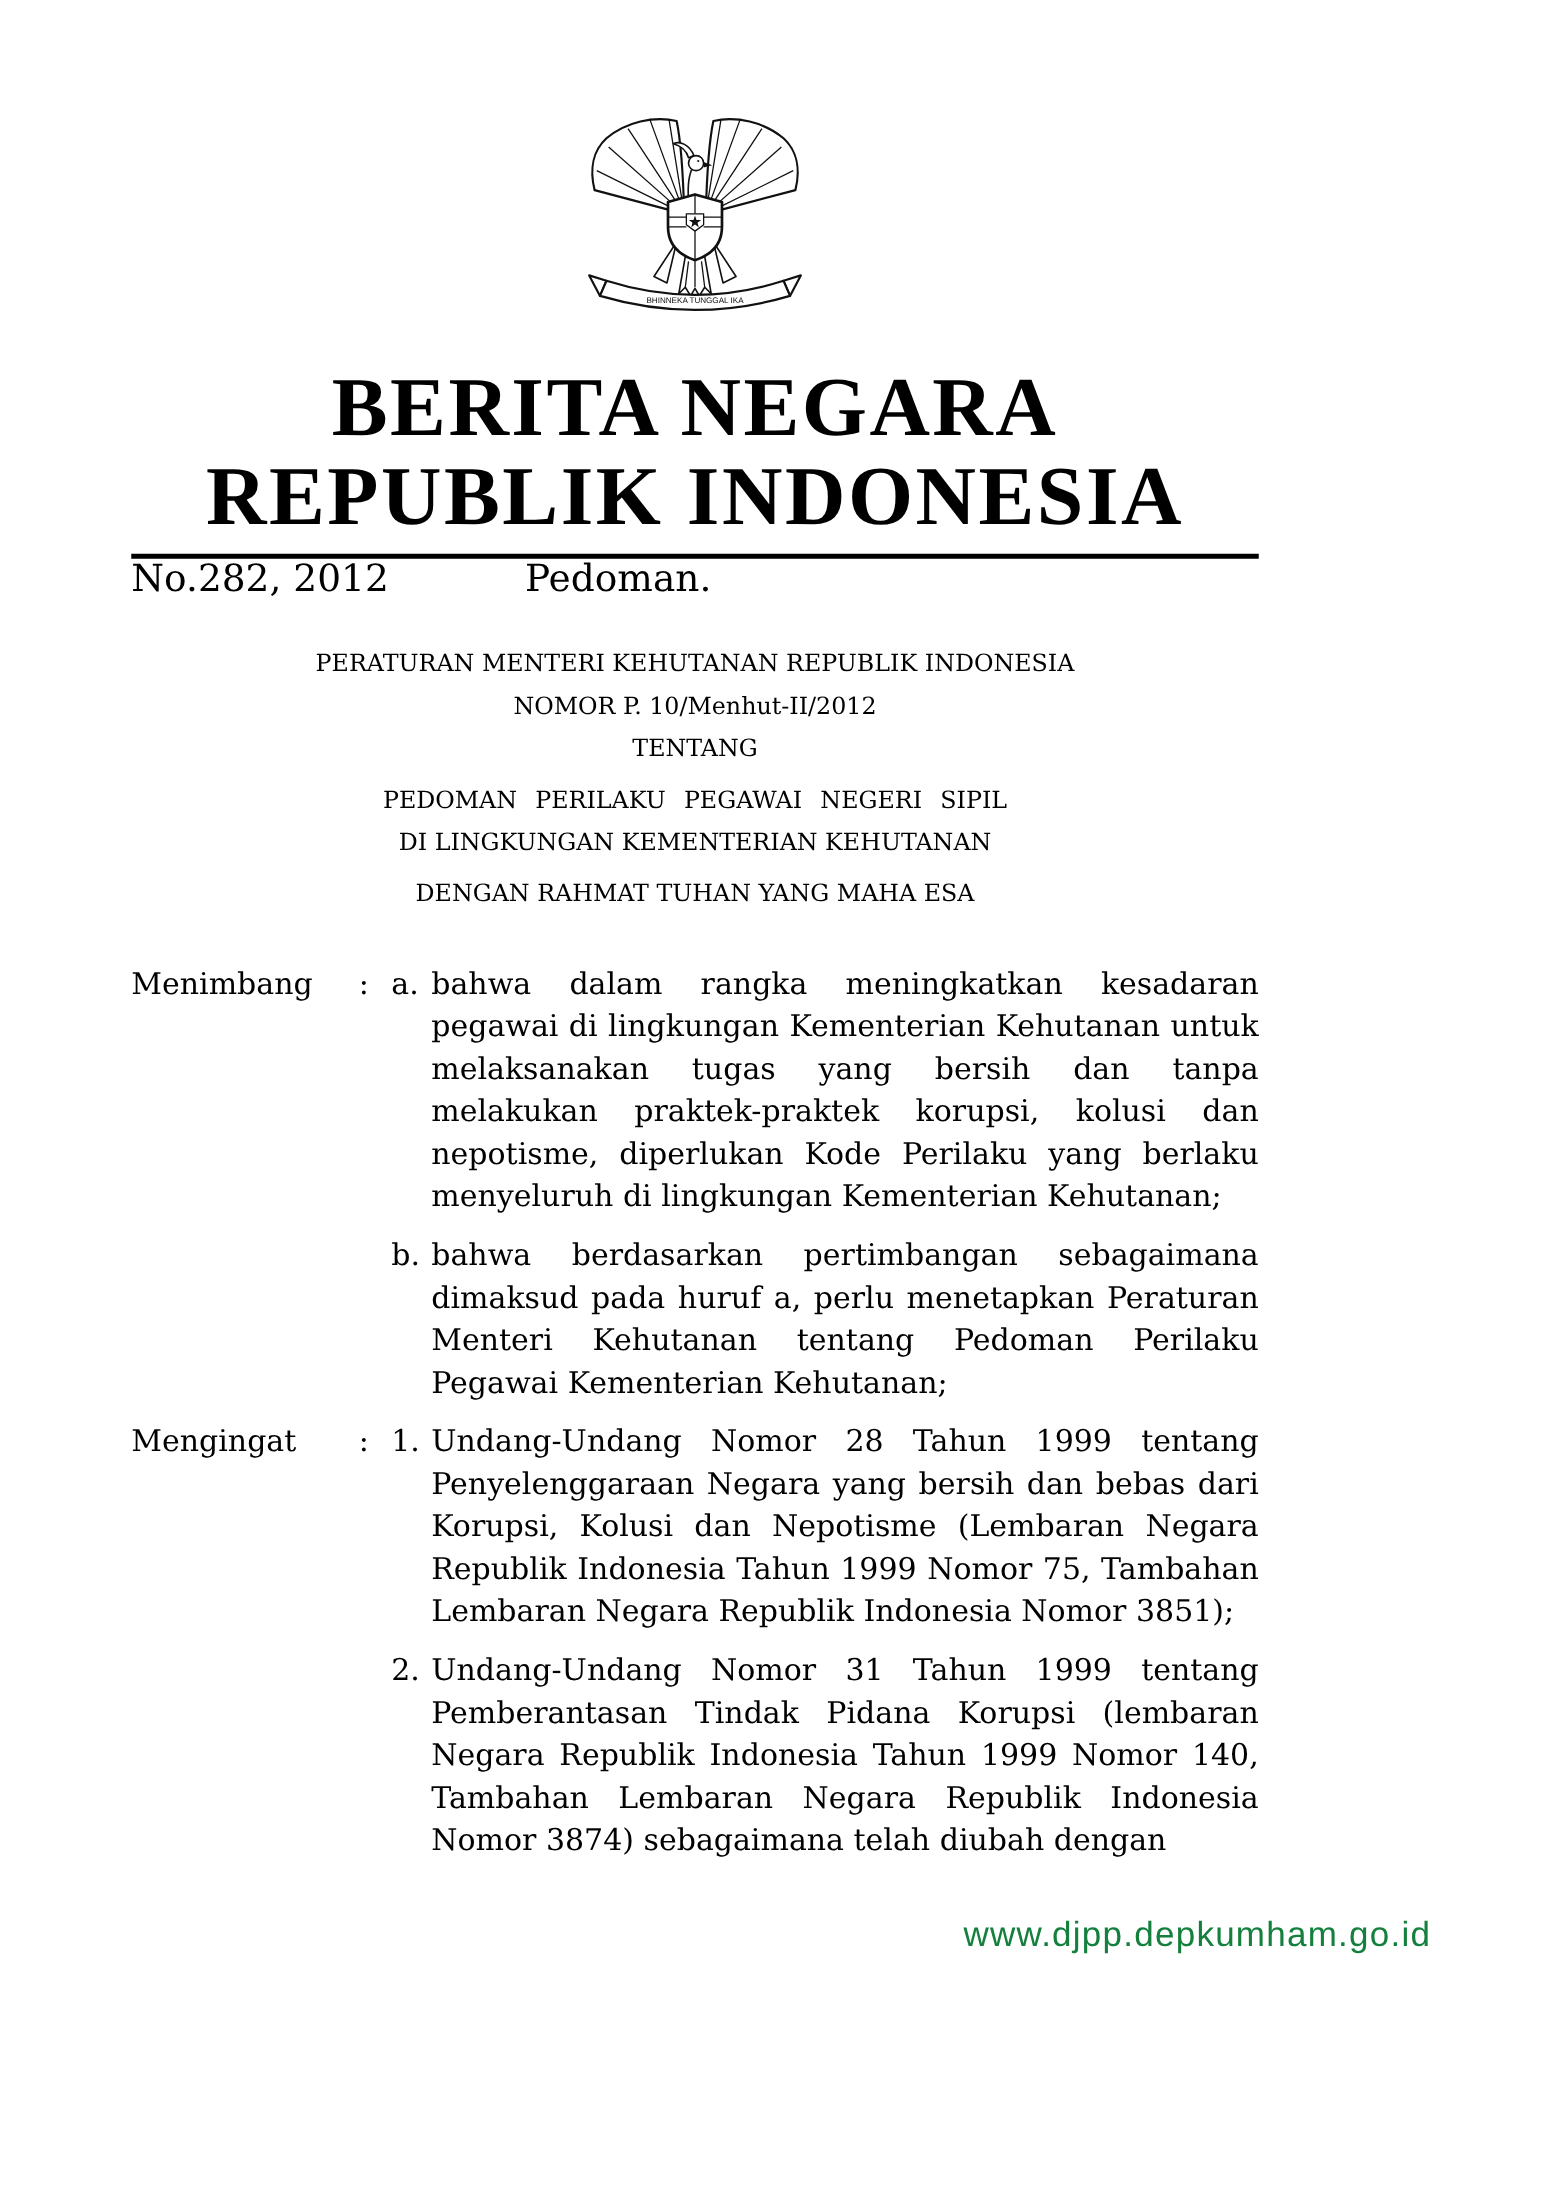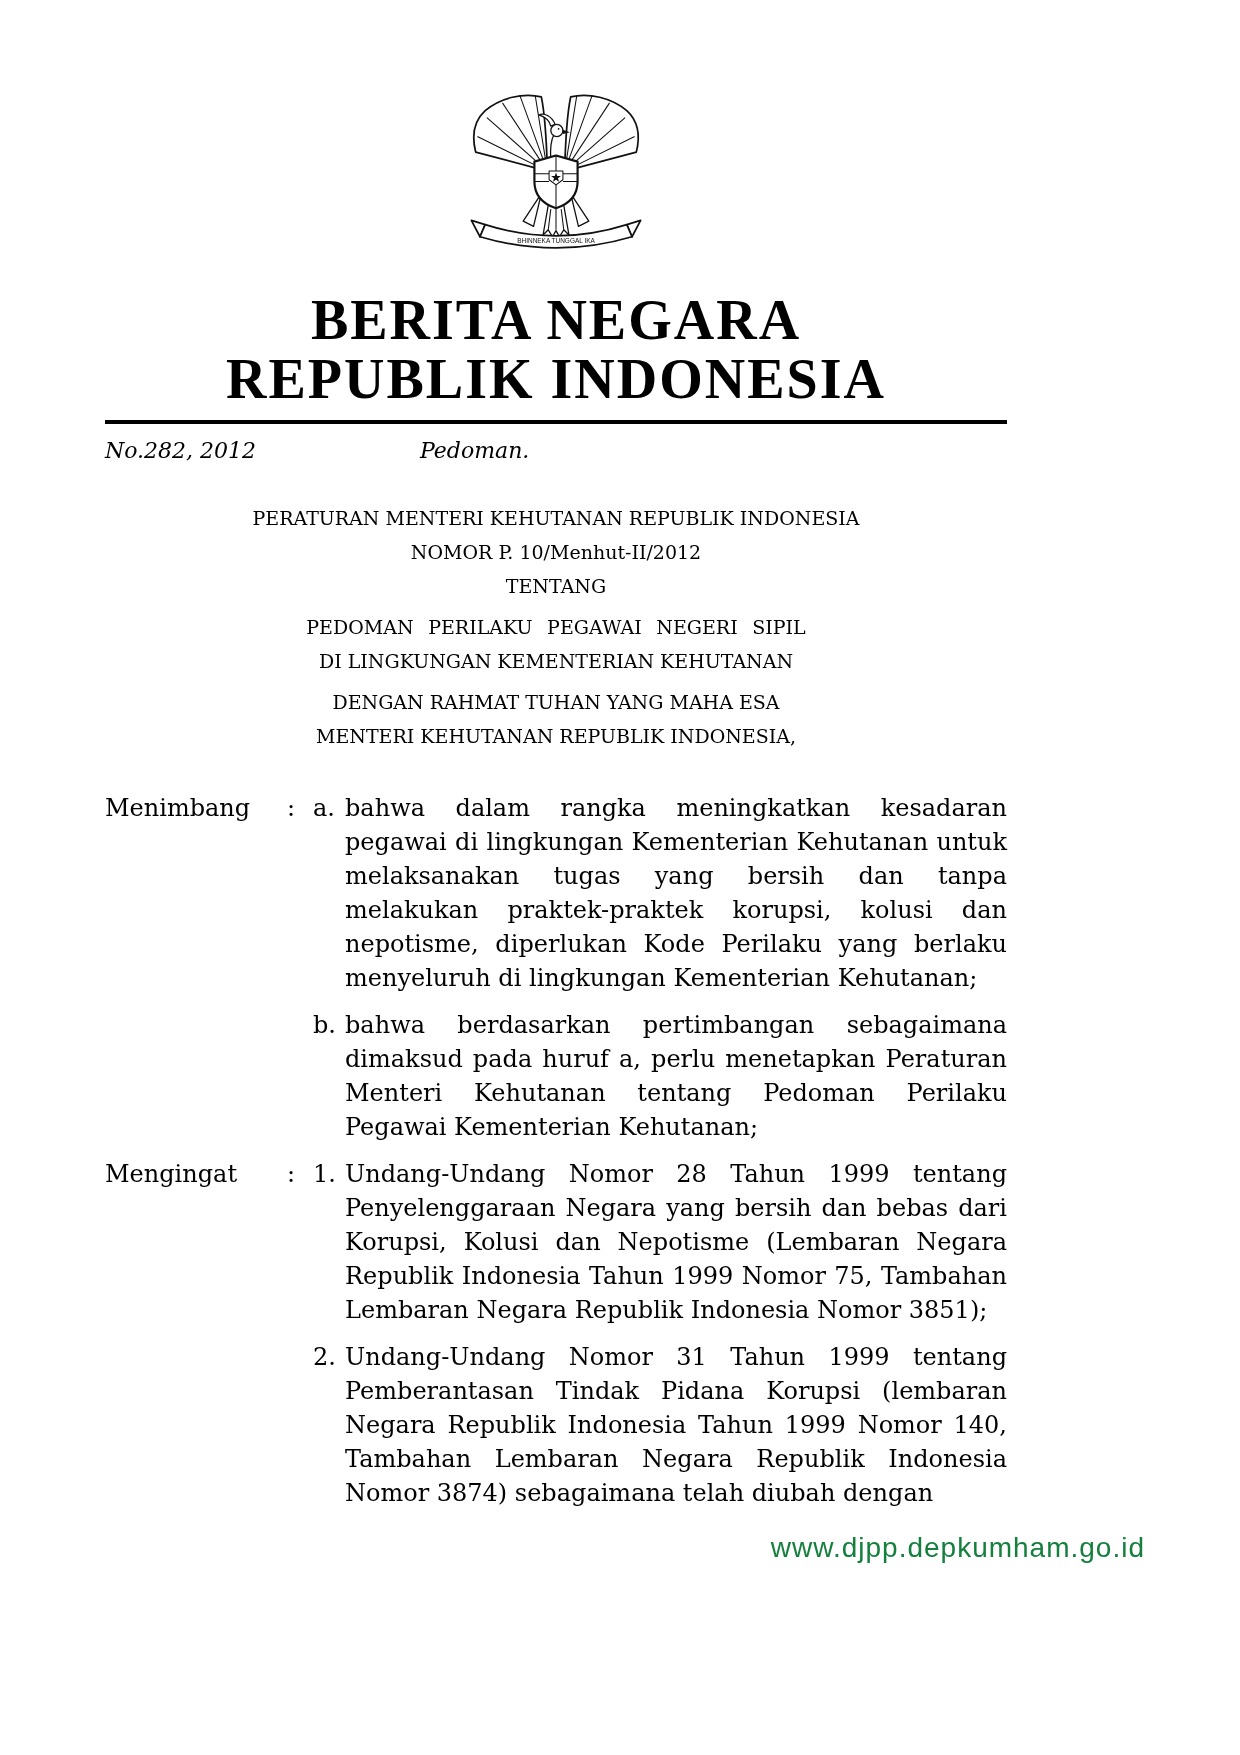--- a/index.html
+++ b/index.html
@@ -14,33 +14,32 @@
     width:1240px; height:1755px;
     padding:85px 233px 0 105px;
     overflow:hidden;
     background:#fff;
   }
   .emblem-wrap { text-align:center; height:190px; }
   .masthead {
     text-align:center;
     font-family:"Liberation Serif",serif;
     font-weight:bold;
-    font-size:56px;
+    font-size:67px;
     line-height:1.06;
     letter-spacing:2px;
     margin-top:16px;
   }
   .masthead-rule { border-top:4px solid #000; margin-top:10px; }
   .issue-row {
     display:grid;
     grid-template-columns:315px 1fr;
-    margin-top:10px;
-    font-size:22px;
+    margin-top:0;
+    font-size:30px;
     line-height:33px;
-    font-style:italic;
   }
   .subject-l1 { text-align:justify; text-align-last:justify; }
   .heading {
     text-align:center;
     font-size:19px;
     line-height:34px;
     margin-top:34px;
   }
   .hgroup { margin-bottom:7px; }
   .ws-wide { word-spacing:0.45em;text-align:center; }
@@ -118,21 +117,20 @@
       <div>PERATURAN MENTERI KEHUTANAN REPUBLIK INDONESIA</div>
       <div>NOMOR P. 10/Menhut-II/2012</div>
       <div>TENTANG</div>
     </div>
     <div class="hgroup">
       <div class="ws-wide">PEDOMAN PERILAKU PEGAWAI NEGERI SIPIL</div>
       <div>DI LINGKUNGAN KEMENTERIAN KEHUTANAN</div>
     </div>
     <div class="hgroup">
       <div>DENGAN RAHMAT TUHAN YANG MAHA ESA</div>
-      <div>MENTERI KEHUTANAN REPUBLIK INDONESIA,</div>
     </div>
   </div>
 
   <div class="preamble">
 
     <div class="clause-row">
       <div>Menimbang</div>
       <div>:</div>
       <div>a.</div>
       <div class="clause-text">bahwa dalam rangka meningkatkan kesadaran pegawai di lingkungan Kementerian Kehutanan untuk melaksanakan tugas yang bersih dan tanpa melakukan praktek-praktek korupsi, kolusi dan nepotisme, diperlukan Kode Perilaku yang berlaku menyeluruh di lingkungan Kementerian Kehutanan;</div>

